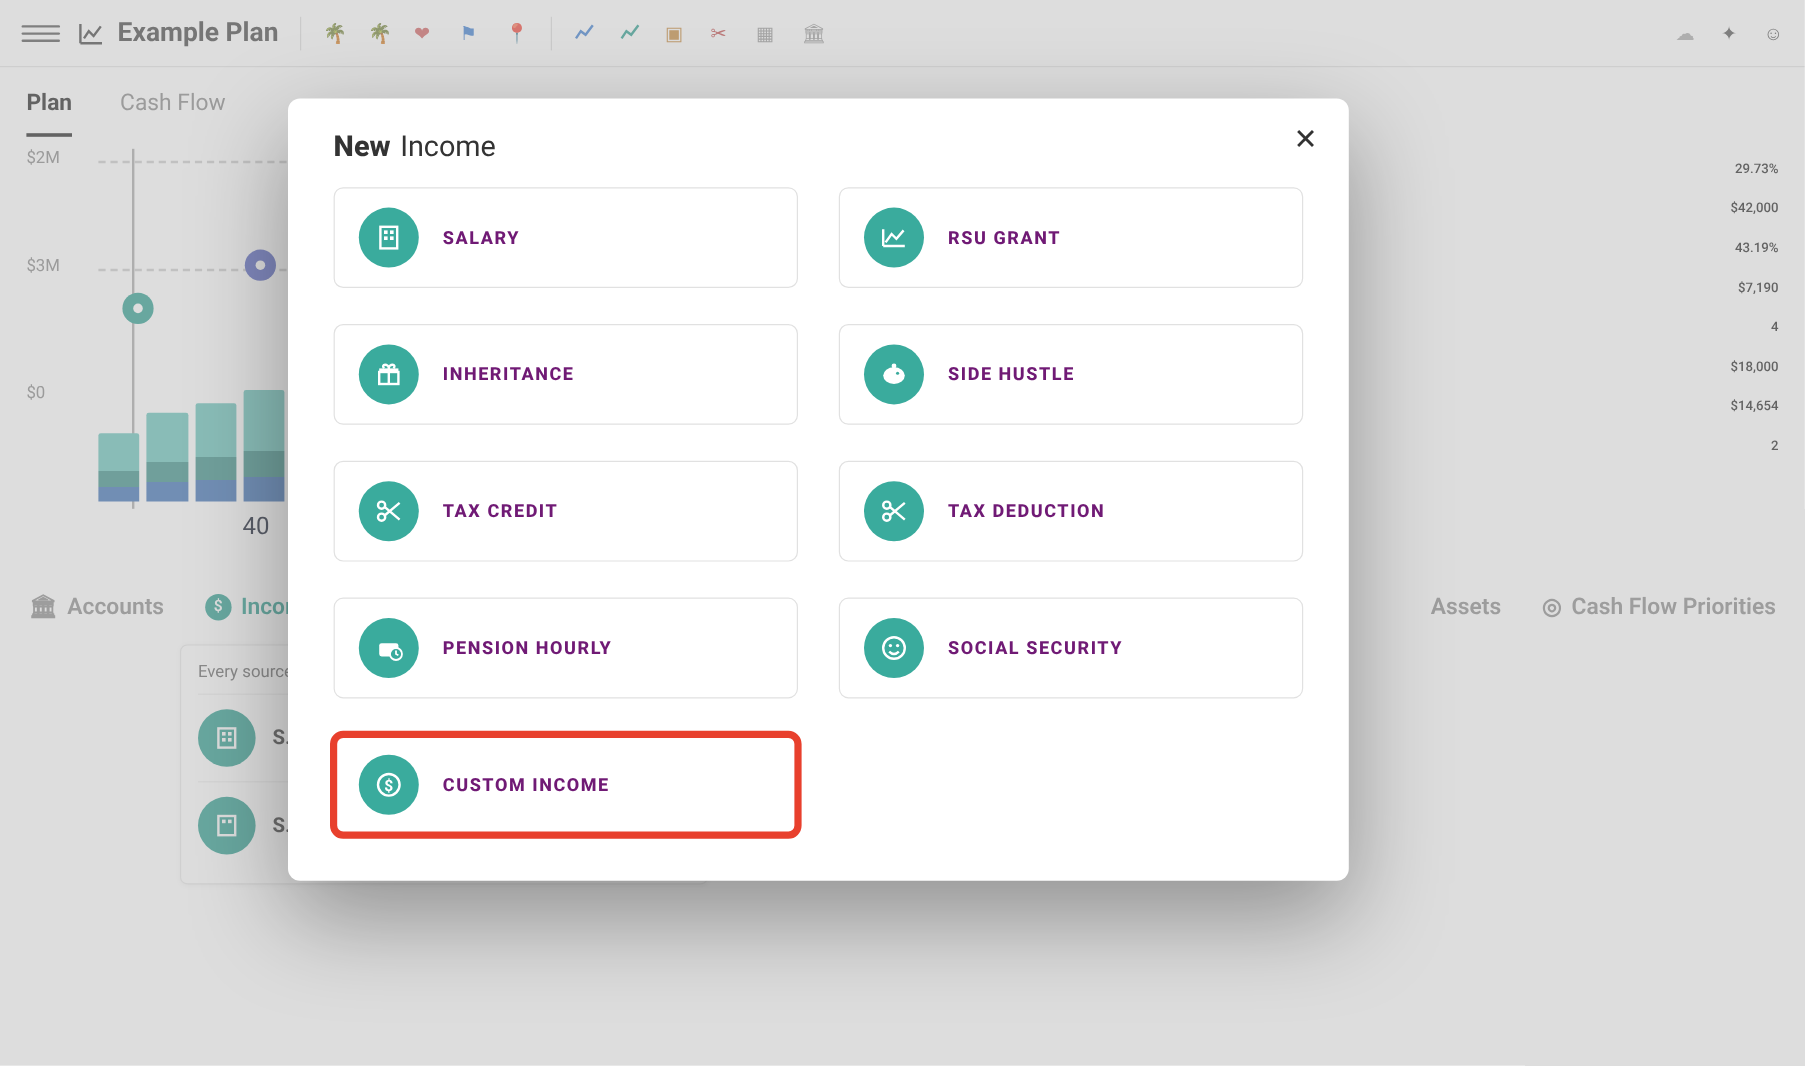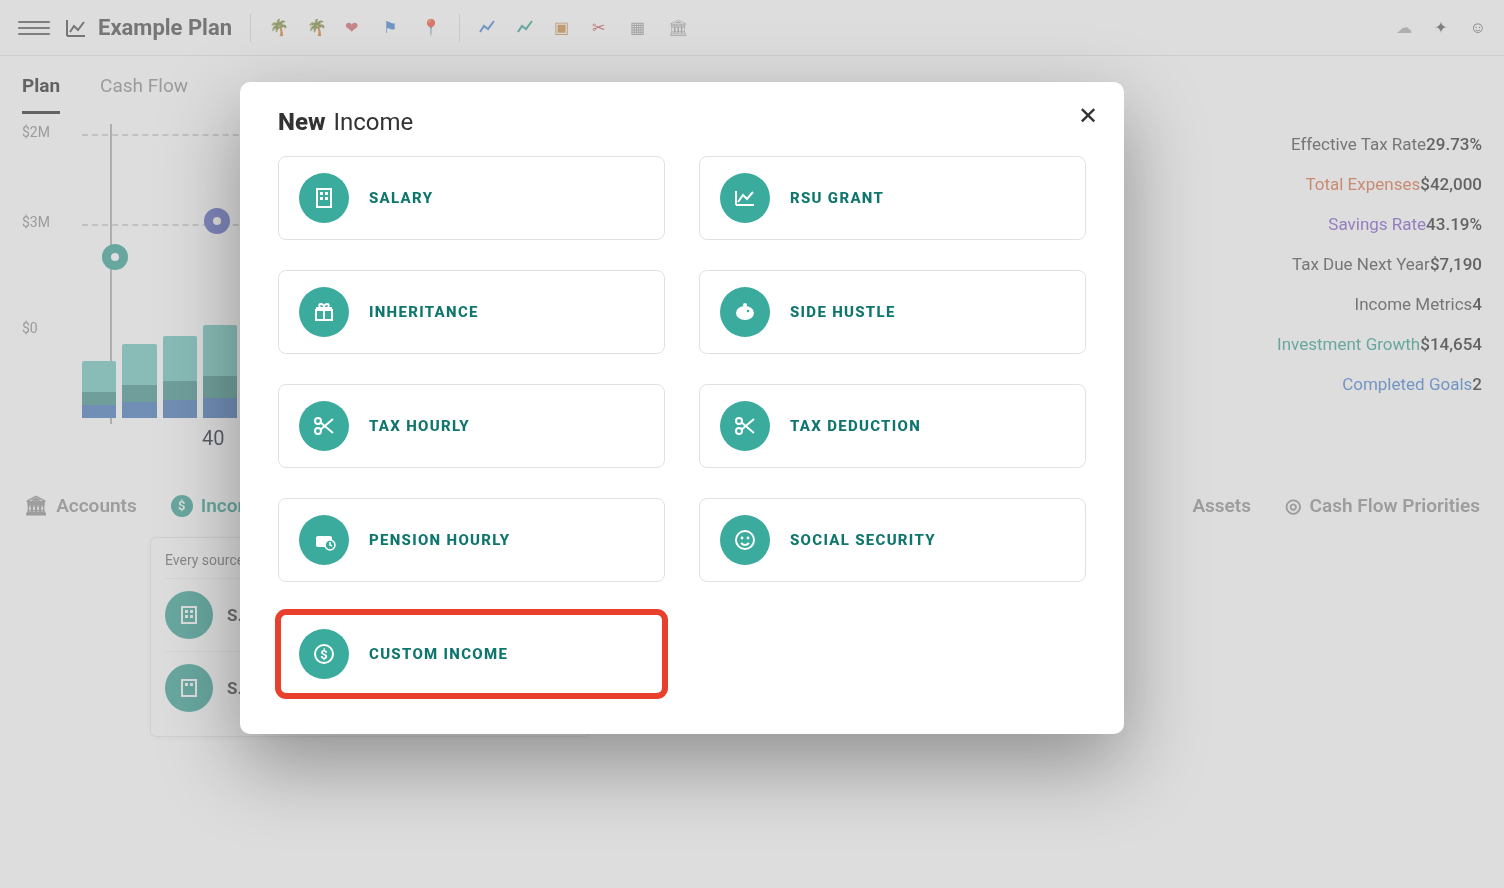--- a/index.html
+++ b/index.html
@@ -28,21 +28,21 @@
   .y-label{position:absolute;left:0;font-size:14px;color:#888}
   .bars{position:absolute;left:60px;bottom:46px;right:0;height:260px;display:flex;gap:6px;align-items:flex-end}
   .bar{flex:1;background:linear-gradient(to bottom,#66c3bb 0 55%,#3a8f88 55% 78%,#3b6fb5 78% 100%);border-radius:2px 2px 0 0}
   .x-tick{position:absolute;bottom:14px;left:180px;font-size:20px;color:#0f172a}
   .pin{position:absolute;width:26px;height:26px;border-radius:50%;display:flex;align-items:center;justify-content:center;color:#fff;font-size:14px}
   .pin.blue{background:#5563c1;top:84px;left:182px}
   .pin.teal{background:#2a9d8f;top:120px;left:80px}
   .axisline{position:absolute;left:88px;top:0;bottom:40px;width:2px;background:#aaa}
 
   .metrics{flex:1;padding-left:60px}
-  .mrow{display:flex;justify-content:flex-end;padding:10px 0;font-size:17px}
+  .mrow{display:flex;justify-content:space-between;padding:10px 0;font-size:11px}
   .mrow .label{color:#444}
   .mrow .value{color:#222;font-weight:500}
 
   
   .bottom-nav{display:flex;gap:34px;padding:20px 24px;align-items:center;color:#8a8a8a;font-size:19px;font-weight:600}
   .bottom-nav .bn{display:flex;align-items:center;gap:8px;cursor:pointer}
   .bottom-nav .bn.active{color:#2a9d8f}
 
   
   .income-panel{margin:0 0 0 150px;width:440px;background:#fff;border:1px solid #e6e6e6;border-radius:6px;box-shadow:0 1px 4px rgba(0,0,0,.06);padding:12px 14px;position:relative;z-index:1}
@@ -53,21 +53,21 @@
   .infl{font-size:14px;color:#666;margin-top:6px}
 
   
   .modal{position:absolute;z-index:10;left:240px;top:82px;width:884px;background:#fff;border-radius:10px;box-shadow:0 30px 80px rgba(0,0,0,.35);padding:26px 38px 38px}
   .modal-title{font-size:24px;font-weight:400;color:#333;margin-bottom:20px}
   .modal-title b{font-weight:800;margin-right:8px}
   .modal .close{position:absolute;right:26px;top:20px;font-size:24px;color:#333;cursor:pointer}
   .opt-grid{display:grid;grid-template-columns:1fr 1fr;gap:30px 34px}
   .opt{border:1px solid #e1e1e1;border-radius:8px;height:84px;display:flex;align-items:center;gap:20px;padding:0 20px;cursor:pointer;position:relative}
   .opt .circ{width:50px;height:50px;border-radius:50%;background:#3aab9d;display:flex;align-items:center;justify-content:center}
-  .opt .lbl{font-size:15px;font-weight:800;letter-spacing:1.3px;color:#0f766e}
+  .opt .lbl{font-size:15px;font-weight:800;letter-spacing:1.3px;color:#701a75}
   .highlight{outline:6px solid #e8402d;outline-offset:-3px;border-radius:8px}
 
   
   svg{display:block}
   .chart-dashed{position:absolute;left:60px;right:0;border-top:2px dashed #ccc}
 </style>
 </head>
 <body>
 
 <div class="topbar">
@@ -177,20 +177,24 @@
       </div>
       <div class="mrow">
         <span class="label" style="color:#444">Tax Due Next Year</span>
         <span class="value">$7,190</span>
       </div>
       <div class="mrow">
         <span class="label" style="color:#444">Income Metrics</span>
         <span class="value">4</span>
       </div>
       <div class="mrow">
+        <span class="label" style="color:#2a9d8f">Taxable Contributions</span>
+        <span class="value">$18,000</span>
+      </div>
+      <div class="mrow">
         <span class="label" style="color:#2a9d8f">Investment Growth</span>
         <span class="value">$14,654</span>
       </div>
       <div class="mrow">
         <span class="label" style="color:#3d7ed1">Completed Goals</span>
         <span class="value">2</span>
       </div>
     </div>
 </div>
 
@@ -292,21 +296,21 @@
         <span class="lbl">SIDE HUSTLE</span>
       </div>
       <div class="opt">
         <div class="circ">
           <svg width="26" height="26" viewBox="0 0 26 26">
             <circle cx="7" cy="8" r="3" fill="none" stroke="#fff" stroke-width="2"></circle>
             <circle cx="7" cy="18" r="3" fill="none" stroke="#fff" stroke-width="2"></circle>
             <path d="M9 9 L22 20 M9 17 L22 6" stroke="#fff" stroke-width="2"></path>
           </svg>
         </div>
-        <span class="lbl">TAX HOURLY</span>
+        <span class="lbl">TAX CREDIT</span>
       </div>
       <div class="opt">
         <div class="circ">
           <svg width="26" height="26" viewBox="0 0 26 26">
             <circle cx="7" cy="8" r="3" fill="none" stroke="#fff" stroke-width="2"></circle>
             <circle cx="7" cy="18" r="3" fill="none" stroke="#fff" stroke-width="2"></circle>
             <path d="M9 9 L22 20 M9 17 L22 6" stroke="#fff" stroke-width="2"></path>
           </svg>
         </div>
         <span class="lbl">TAX DEDUCTION</span>

